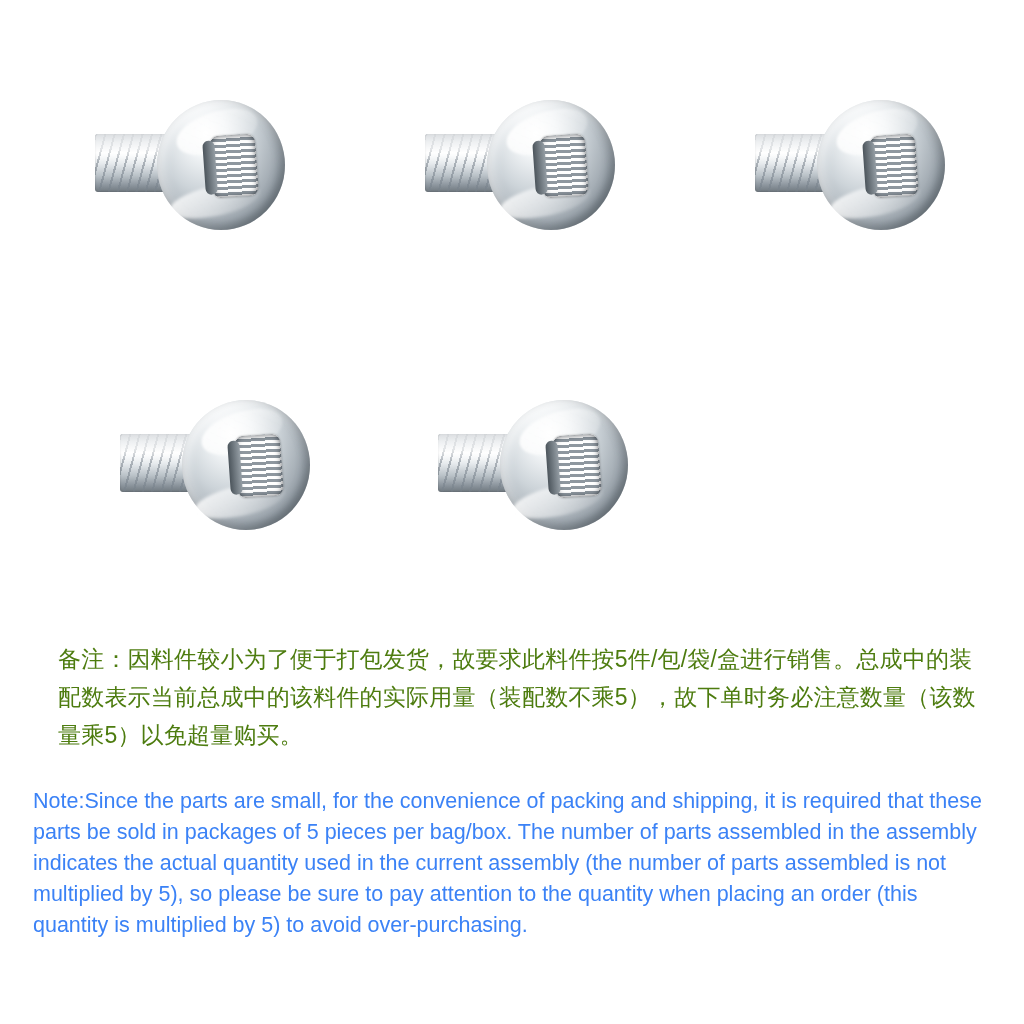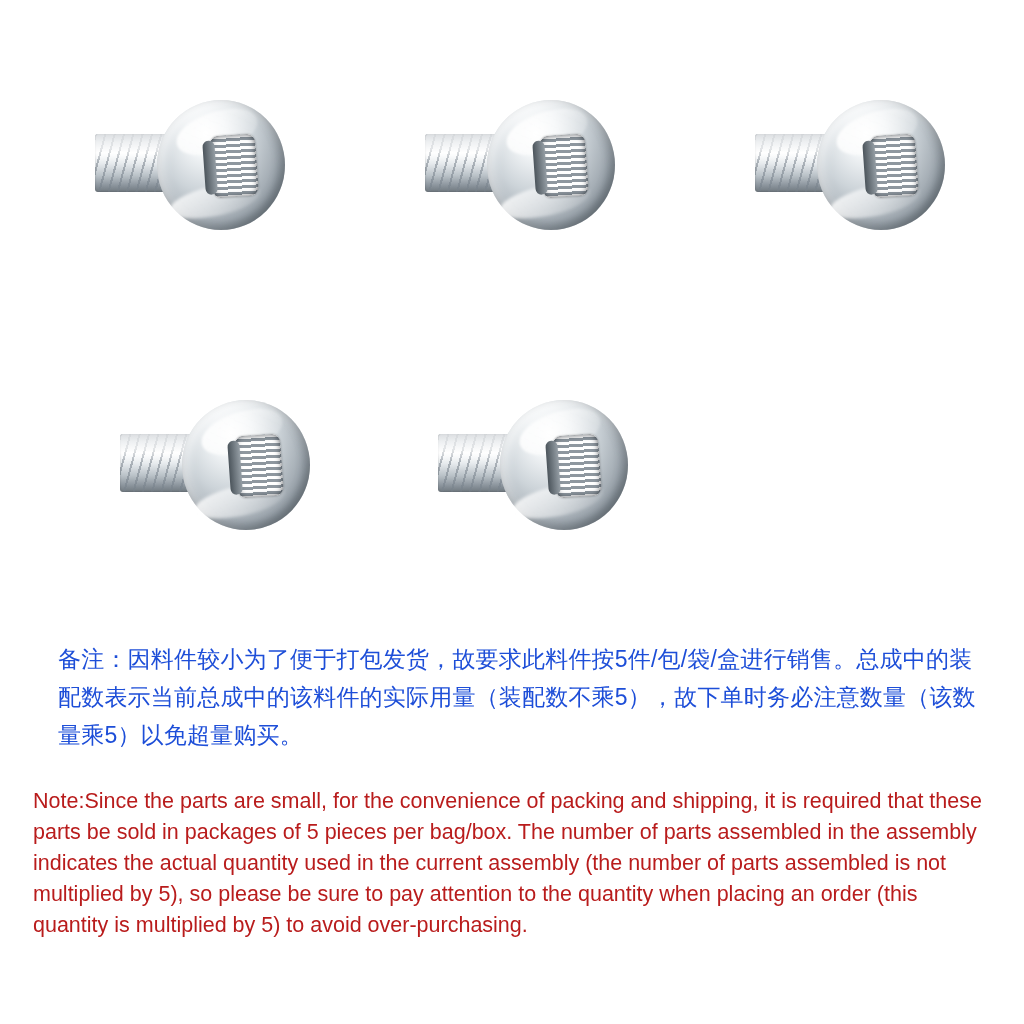--- a/index.html
+++ b/index.html
@@ -112,31 +112,31 @@
     border-radius: 6px;
     background: linear-gradient(to right, #4c555c, #949da4);
   }
 
   
   .note-cn {
     position: absolute;
     left: 58px;
     top: 640px;
     width: 930px;
-    color: #1d4ed8;
+    color: #4d7c0f;
     font-size: 23px;
     line-height: 38px;
     letter-spacing: 0.2px;
   }
   .note-en {
     position: absolute;
     left: 33px;
     top: 786px;
     width: 965px;
-    color: #b91c1c;
+    color: #3b82f6;
     font-size: 21.5px;
     line-height: 31px;
   }
 </style>
 </head>
 <body>
 
 <div class="page">
 
   <div class="screw" style="left:95px; top:100px;">

